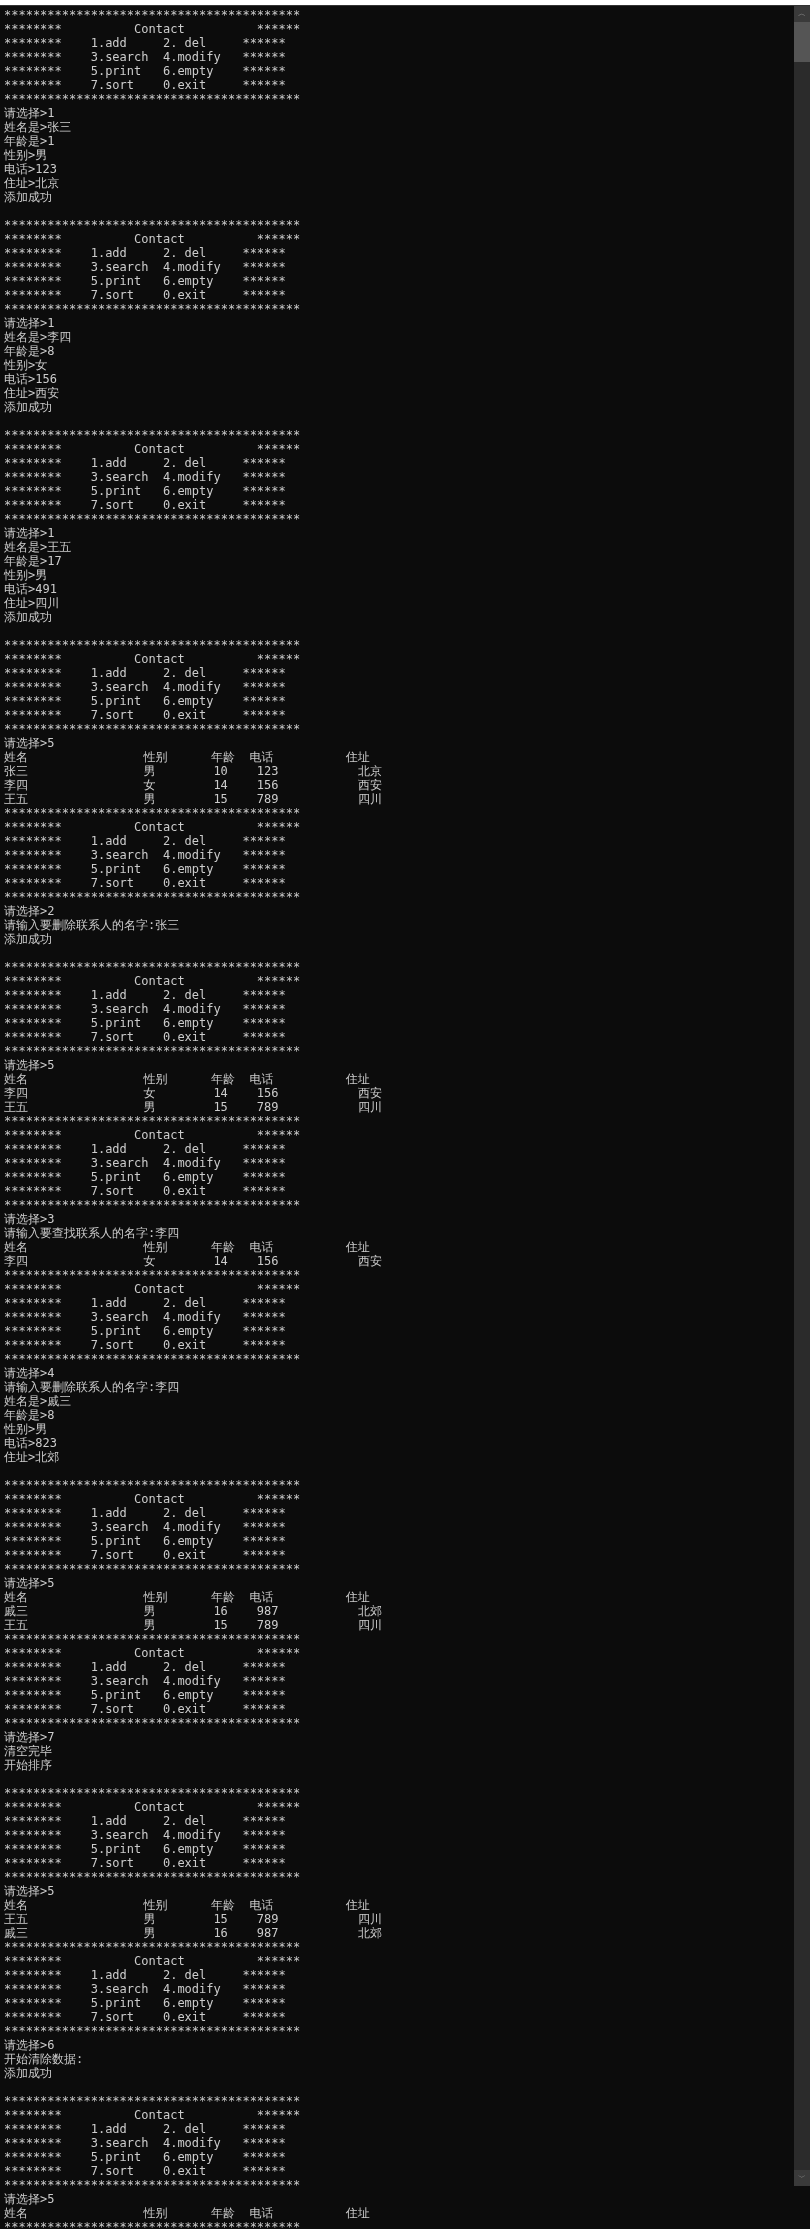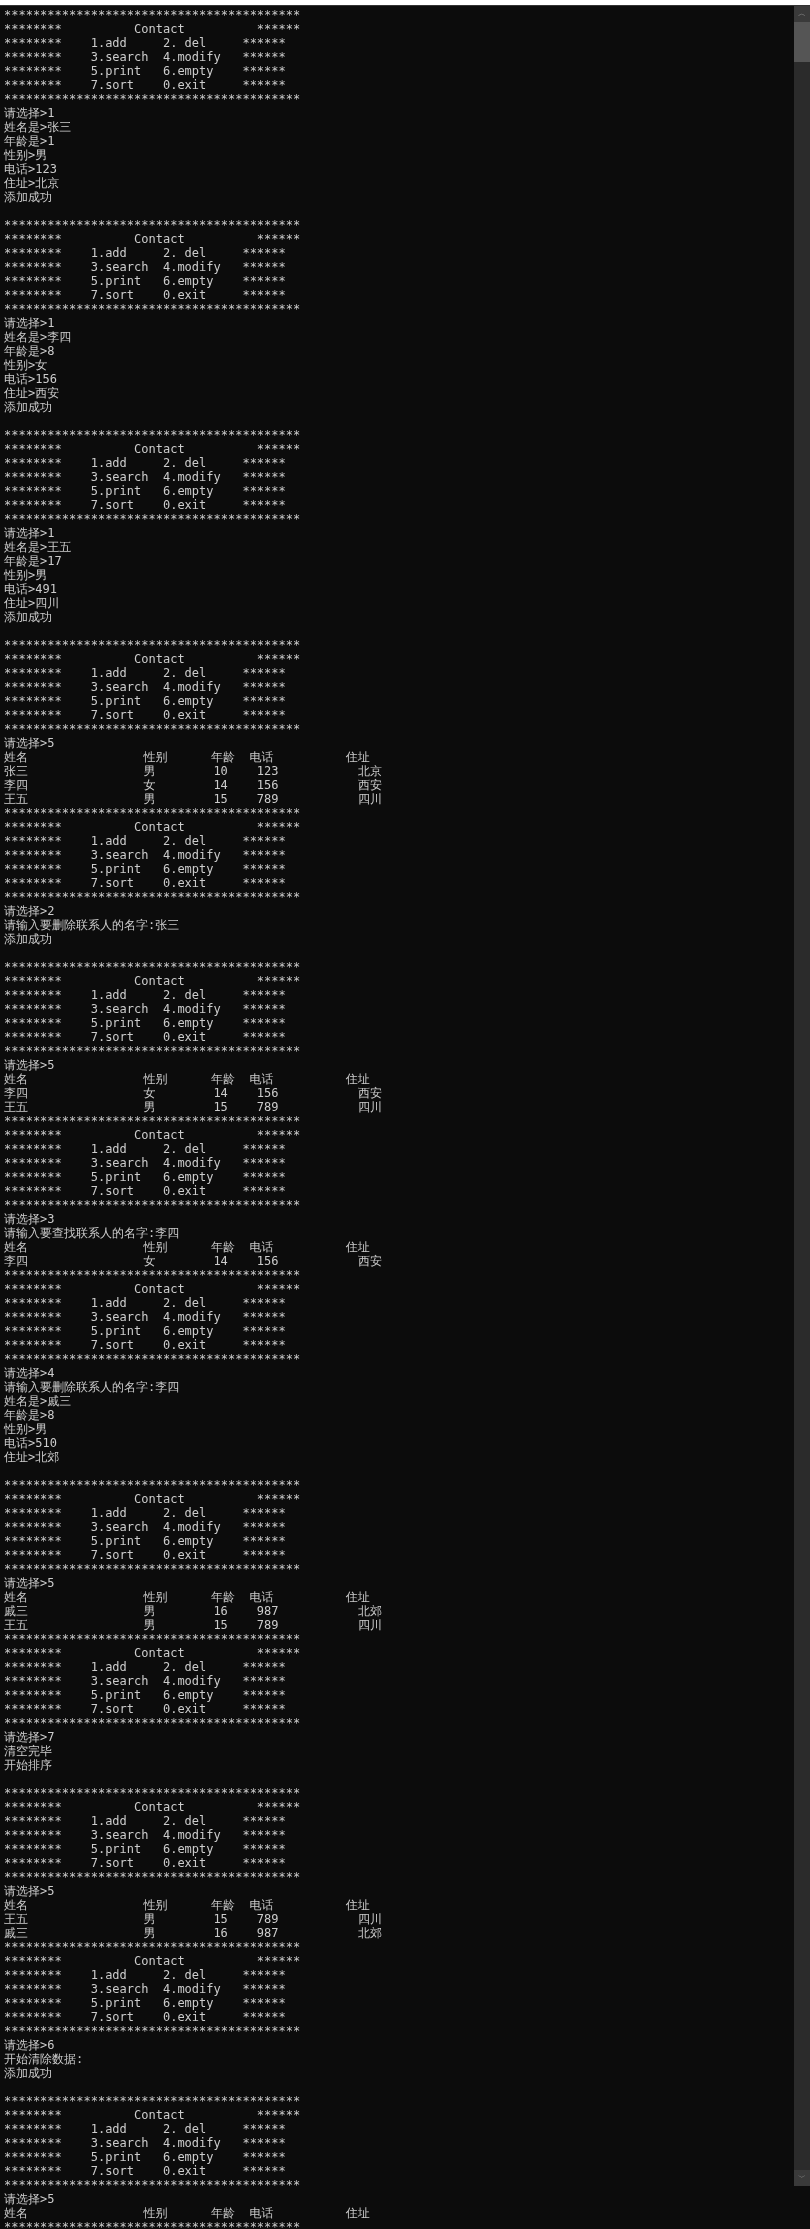--- a/index.html
+++ b/index.html
@@ -151,21 +151,21 @@
 <span>********    1.add     2. del     ******</span>
 <span>********    3.search  4.modify   ******</span>
 <span>********    5.print   6.empty    ******</span>
 <span>********    7.sort    0.exit     ******</span>
 <span>*****************************************</span>
 <span>请选择&gt;</span><span>4</span>
 <span>请输入要删除联系人的名字:</span><span>李四</span>
 <span>姓名是&gt;</span><span>戚三</span>
 <span>年龄是&gt;</span><span>8</span>
 <span>性别&gt;</span><span>男</span>
-<span>电话&gt;</span><span>510</span>
+<span>电话&gt;</span><span>823</span>
 <span>住址&gt;</span><span>北郊</span>
 
 <span>*****************************************</span>
 <span>********          Contact          ******</span>
 <span>********    1.add     2. del     ******</span>
 <span>********    3.search  4.modify   ******</span>
 <span>********    5.print   6.empty    ******</span>
 <span>********    7.sort    0.exit     ******</span>
 <span>*****************************************</span>
 <span>请选择&gt;</span><span>5</span>

